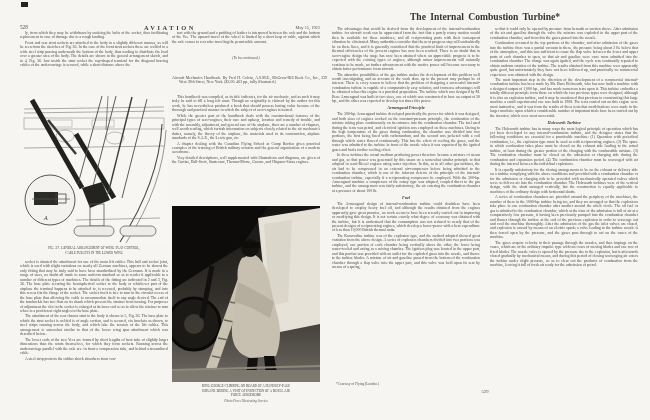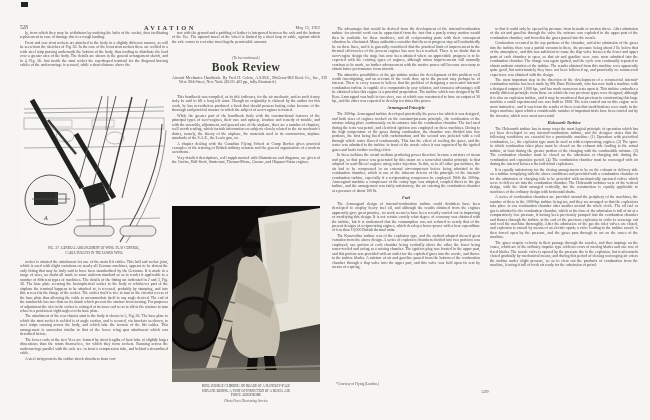--- a/index.html
+++ b/index.html
@@ -92,21 +92,20 @@
       <div class="para">socket is situated the attachment for one of the main lift cables. This ball and socket joint, which is used with slight variations on nearly all German machines, appears to be almost the only fitting that may be truly said to have been standardized by the Germans. It is made in a range of sizes, no doubt all made to some uniform standard so as to render it applicable to a number of different types of machines. The details of the fitting are indicated in 2 and 3, Fig. 36. The base plate securing the hemispherical socket to the body or whichever part of the airplane the terminal happens to be attached to, is recessed, probably by stamping, and into this recess fits the flange of the socket. The socket itself is free to turn in the circular recess of the base plate thus allowing the cable to accommodate itself to any angle desired. The end of the turnbuckle has two flats on its shank which prevent the strainer from turning. For purposes of adjustment the slot in the socket is enlarged at its inner end so as to allow the strainer to turn when in a position at right angles to the base plate.</div>
       <div class="para">The attachment of the rear chassis strut to the body is shown in 5, Fig. 36. The base plate to which the strut socket is welded is of angle section, and is secured, via brackets as shown, to steel strips running across the body, and which take the tension of the lift cables. This arrangement is somewhat similar to that of the lower wing spar attachment which was described before.</div>
       <div class="para">The lower ends of the two Vees are formed by short lengths of bent tube of slightly larger dimensions than the struts themselves, for which they form sockets. Running across the undercarriage parallel with the axle are: in front a compression tube, and behind a streamlined cable.</div>
       <div class="para">A steel strip protects the rubber shock absorbers from con-</div>
     </div>
 
   <div class="abs col body-sm" style="left:172px;top:31px;width:148px;height:25px;">
       <div class="para">tact with the ground and a padding of leather is interposed between the axle and the bottom of the Vee. The upward travel of the wheel is limited by a short loop of cable, against which the axle comes to rest after traveling the permissible amount.</div>
     </div>
   <div class="abs tbc" style="left:172px;top:56px;width:148px;">(To be continued.)</div>
-  <div class="abs br-head" style="left:172px;top:61px;width:148px;">Book Review</div>
   <div class="abs citation" style="left:172px;top:76px;width:148px;">Aircraft Mechanics Handbook. By Fred H. Colvin, A.S.M.E., McGraw-Hill Book Co., Inc., 239 West 39th Street, New York. ($3.00. 402 pp., fully illustrated.)</div>
   <div class="abs col body-sm" style="left:172px;top:95px;width:148px;height:110px;">
       <div class="para">This handbook was compiled, as its title indicates, for the air mechanic, and as such it may truly be said to fill a long felt want. Though no originality is claimed by the author for this work, he has nevertheless produced a book that should possess lasting value because of the thorough and practical manner in which the subject of aero-engines is treated.</div>
       <div class="para">While the greater part of the handbook deals with the constructional features of the principal types of aero-engines, their care and upkeep, location and remedy of trouble, and with the assembly, adjustment, and general care of the airplane, there are a number of chapters, well worth reading, which furnish information on subjects closely related to the air mechanic's duties, namely, the theory of the airplane, the materials used in its construction, airplane standards of the S.A.E., the Lewis gun, etc.</div>
       <div class="para">A chapter dealing with the Canadian Flying School at Camp Borden gives practical examples of the training of British military aviators and the general organization of a modern aerodrome.</div>
       <div class="para">Very detailed descriptions, well supplemented with illustrations and diagrams, are given of the Curtiss, Hall-Scott, Sturtevant, Thomas-Morse, Gnome, and Hispano-Suiza engines.</div>
     </div>
 
   <div class="abs" style="left:172px;top:206px;width:148px;height:176px;">
     <svg width="148" height="176" viewBox="0 0 148 176">
@@ -146,20 +145,21 @@
       <line x1="0" y1="164" x2="148" y2="160" stroke="#8d887c" stroke-width="2"></line>
     </svg>
   </div>
   <div class="abs photo-cap" style="left:168px;top:384px;width:156px;">
       <div class="cap-line">King George Climbing on Board of a Handley-Page</div>
       <div class="cap-line">Biplane During a Visit of Inspection of a Royal Air</div>
       <div class="cap-line">Force Aerodrome</div>
     </div>
   <div class="abs photo-credit" style="left:168px;top:398px;width:156px;">Photo Press Illustrating Service</div>
 
+  <div class="abs art-title" style="left:330px;top:11px;width:310px;">The Internal Combustion Turbine*</div>
 
   <div class="abs col body-sm" style="left:332px;top:27px;width:148px;height:352px;">
       <div class="para">The advantages that would be derived from the development of the internal-combustion turbine for aircraft work can be appreciated from the fact that a purely rotary motion would then be available for these machines, and all reciprocating parts with their consequent vibration be eliminated. Many authorities consider that the next progress step will undoubtedly be on these lines, and it is generally considered that the practical limit of improvement in the thermal efficiencies of the present engines has now been reached. There is no doubt that in aero-engine design the stage has now been attained where an appreciable progress is to be expected with the existing types of engines, although minor improvements will naturally continue to be made, no further advancement with the motive power will become necessary to obtain better performance from aircraft.</div>
       <div class="para">The attractive possibilities of the gas turbine makes the development of this problem well worth investigating, and an account of the work done up to the present may perhaps be of interest. There is every reason to believe that the problem of designing a successful internal-combustion turbine is capable of a comparatively easy solution, and immense advantages will be obtained when this engine is a practical proposition. The turbine which was designed by M. Rene Armengaud was built in two sizes, one of which was constructed to have an output of 30 hp., and the other was expected to develop ten times this power.</div>
       <div class="subhead">Armengaud Principle</div>
       <div class="para">The 300-hp. Armengaud turbine developed practically the power for which it was designed, and both sizes of engines worked on the constant-pressure principle, the combustion of the mixture taking place continuously on its entrance into the combustion chamber. The fuel used during the tests was petrol, and electrical ignition was employed on these machines. Owing to the high temperature of the gases during combustion, the chamber was divided into two portions, the first being lined with carborundum, and the second was jacketed with a coil through which water flowed continuously. This has the effect of cooling the gases, and the water was admitted to the turbine in front of the nozzle when it was vaporized by the ignited gases and had a further cooling effect.</div>
       <div class="para">In these turbines the actual medium producing power therefore became a mixture of steam and gas, so that power was generated by this steam on a somewhat similar principle to that adopted in semi-Diesel engines using water injection. In this, as in all other gas turbines, the air had to be compressed in an external air-compressor before being admitted to the combustion chamber, which is one of the inherent defects of the principle of the internal-combustion turbine, especially if a reciprocating compressor be employed. With the 300-hp. Armengaud machine a compressor of the rotary type was adopted, coupled direct to the gas turbine, and the arrangement was fairly satisfactory, the air entering the combustion chamber at a pressure of about 100 lb.</div>
       <div class="subhead">Fuel</div>
       <div class="para">The Armengaud design of internal-combustion turbine could doubtless have been developed to employ heavy fuel oil, and although the results obtained from the engines apparently gave great promise, no work seems to have been recently carried out in improving or modifying this design. It is not certain exactly what degree of economy was obtained with the turbine, but it is understood that the consumption was not reduced to nearly that of the present designs of reciprocating engines, which develop a horse-power with a heat expenditure of less than 10,000 British thermal units.</div>
       <div class="para">The Karavodine turbine was of the explosion type, and the method adopted showed great variation from the above design. A series of explosion chambers divided into two portions was employed, one portion of each chamber being vertically above the other, the lower being water-cooled and acting as a mixing chamber. The ignition plug was located in the upper part, and this portion was provided with an outlet for the exploded gases into the nozzle, and thence to the turbine blades. A mixture of air and gasoline passed from the bottom of the combustion chamber through a flap valve into the upper part, and this valve was held upon its seat by means of a spring,</div>

